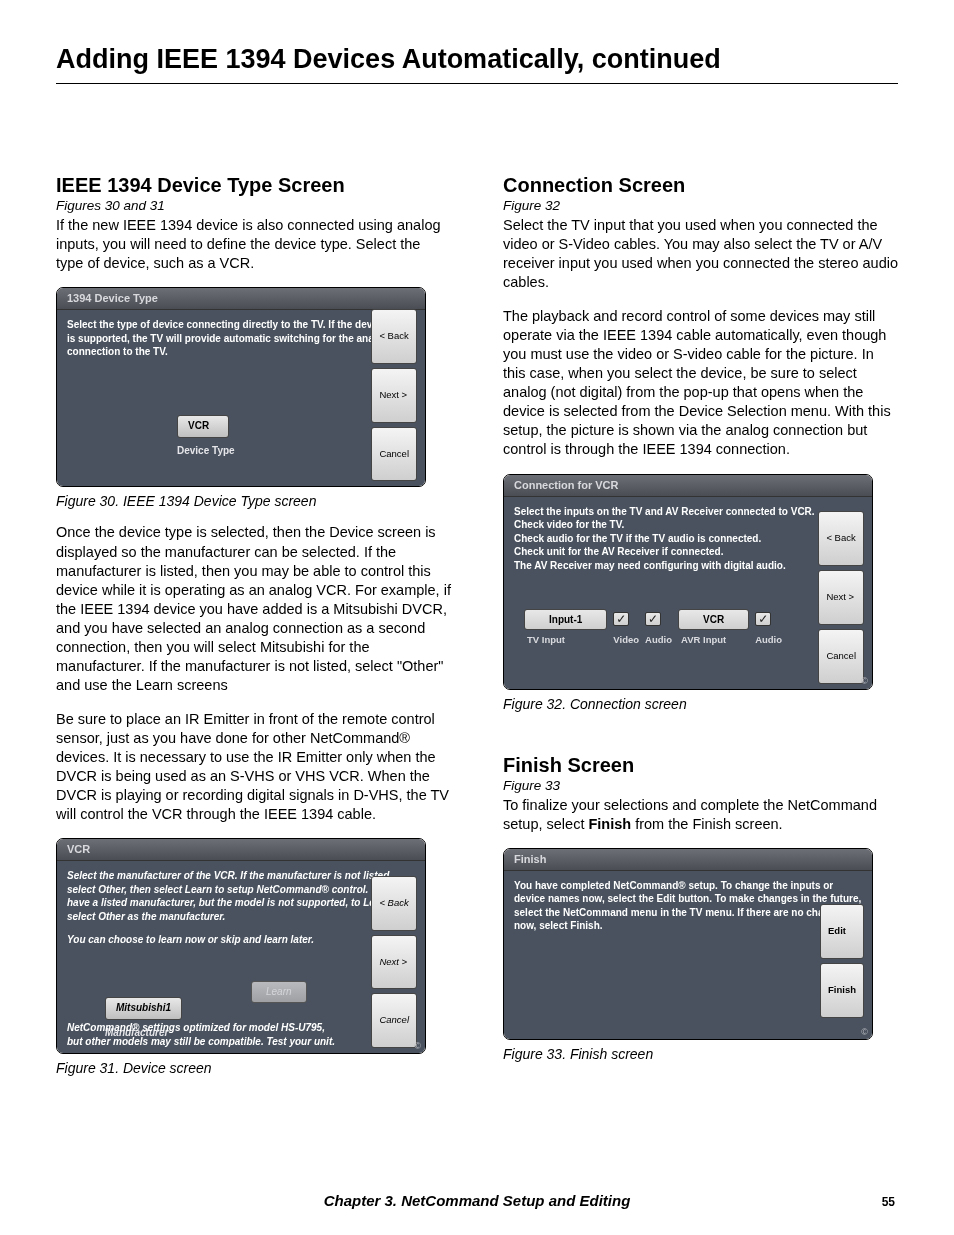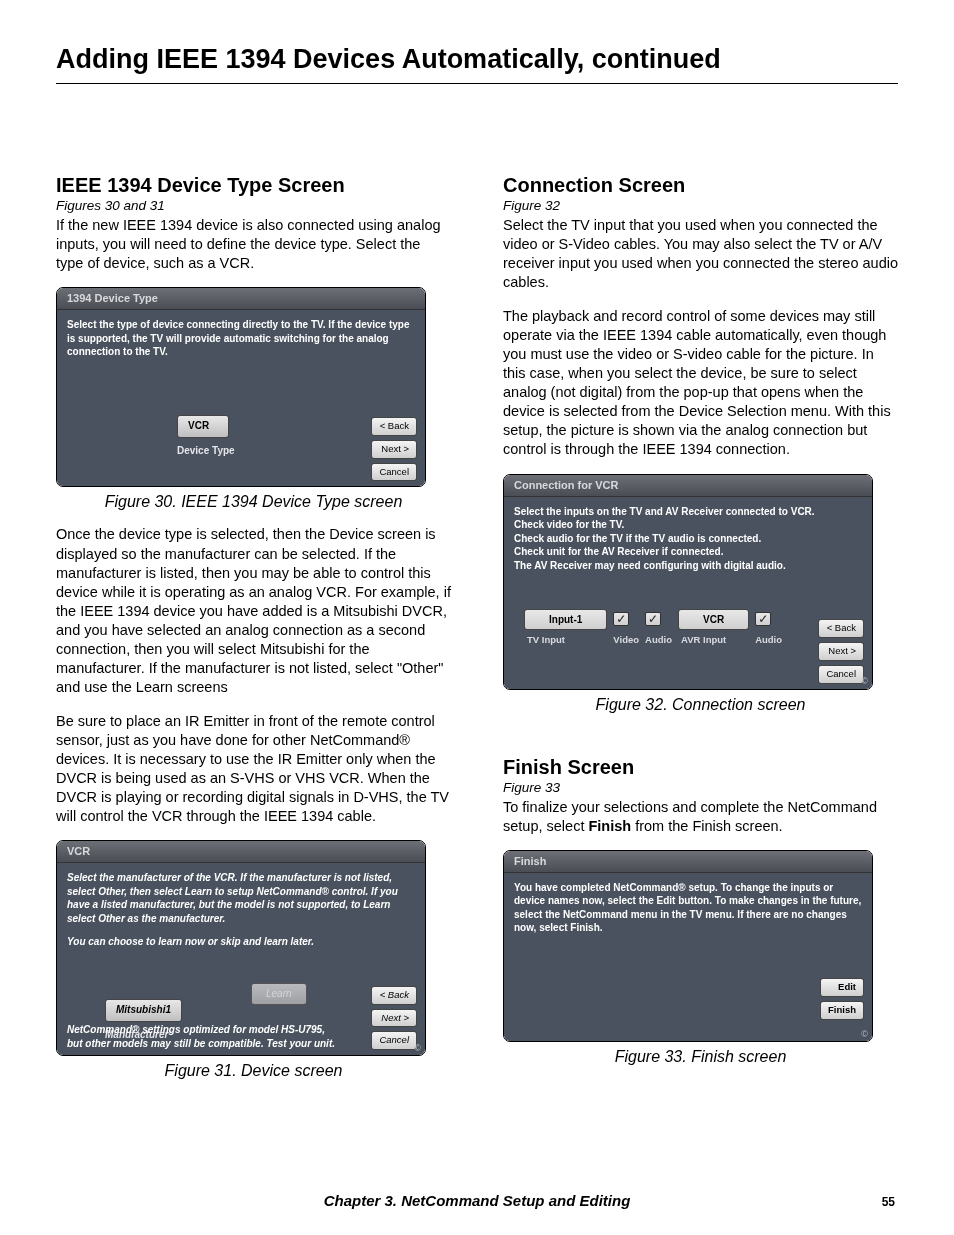--- a/index.html
+++ b/index.html
@@ -41,24 +41,23 @@
     margin-bottom: 3px;
   }
   p.body {
     font-size: 14.5px;
     line-height: 1.32;
     margin-bottom: 14px;
   }
   p.body b { font-weight: bold; }
   .caption {
     font-style: italic;
-    font-size: 16px;
+    font-size: 14px;
     margin-top: 6px;
     margin-bottom: 14px;
-    text-align: center;
   }
   
   .panel {
     border: 1px solid #000;
     border-radius: 7px;
     background: #fff;
     width: 370px;
     overflow: hidden;
     font-size: 11px;
   }
@@ -85,23 +84,23 @@
     display: flex;
     flex-direction: column;
     gap: 4px;
   }
   .pbtn {
     background: linear-gradient(#f4f4f4,#cfcfcf);
     color: #000;
     font-size: 9.5px;
     border: 1px solid #444;
     border-radius: 3px;
-    padding: 2px 7px;
+    padding: 20px 7px;
     min-width: 40px;
-    text-align: right;
+    text-align: left;
   }
   .selectbox {
     display: inline-block;
     background: linear-gradient(#e8e8e8, #bfbfbf);
     border: 1px solid #444;
     border-radius: 3px;
     padding: 3px 10px 4px;
     font-size: 10px;
     color: #000;
     font-weight: bold;

